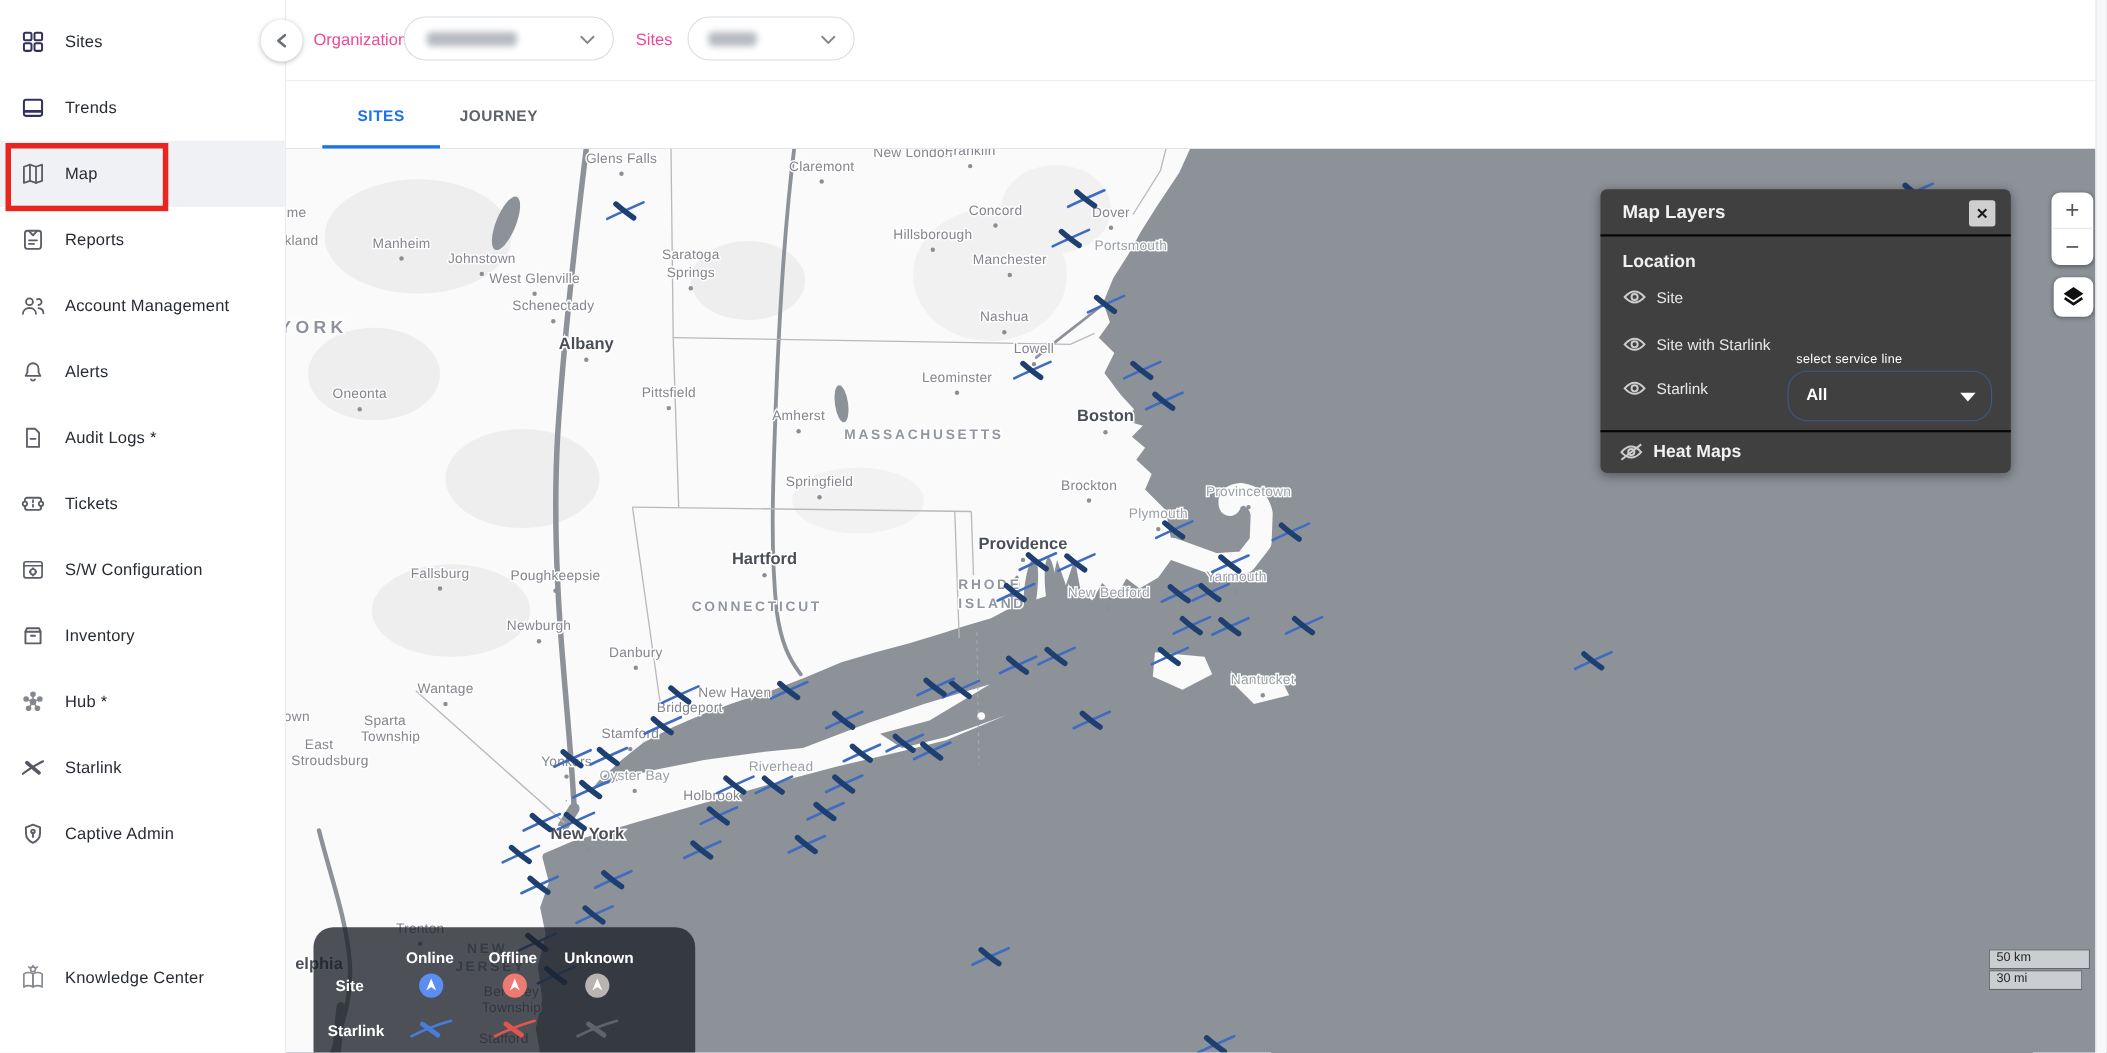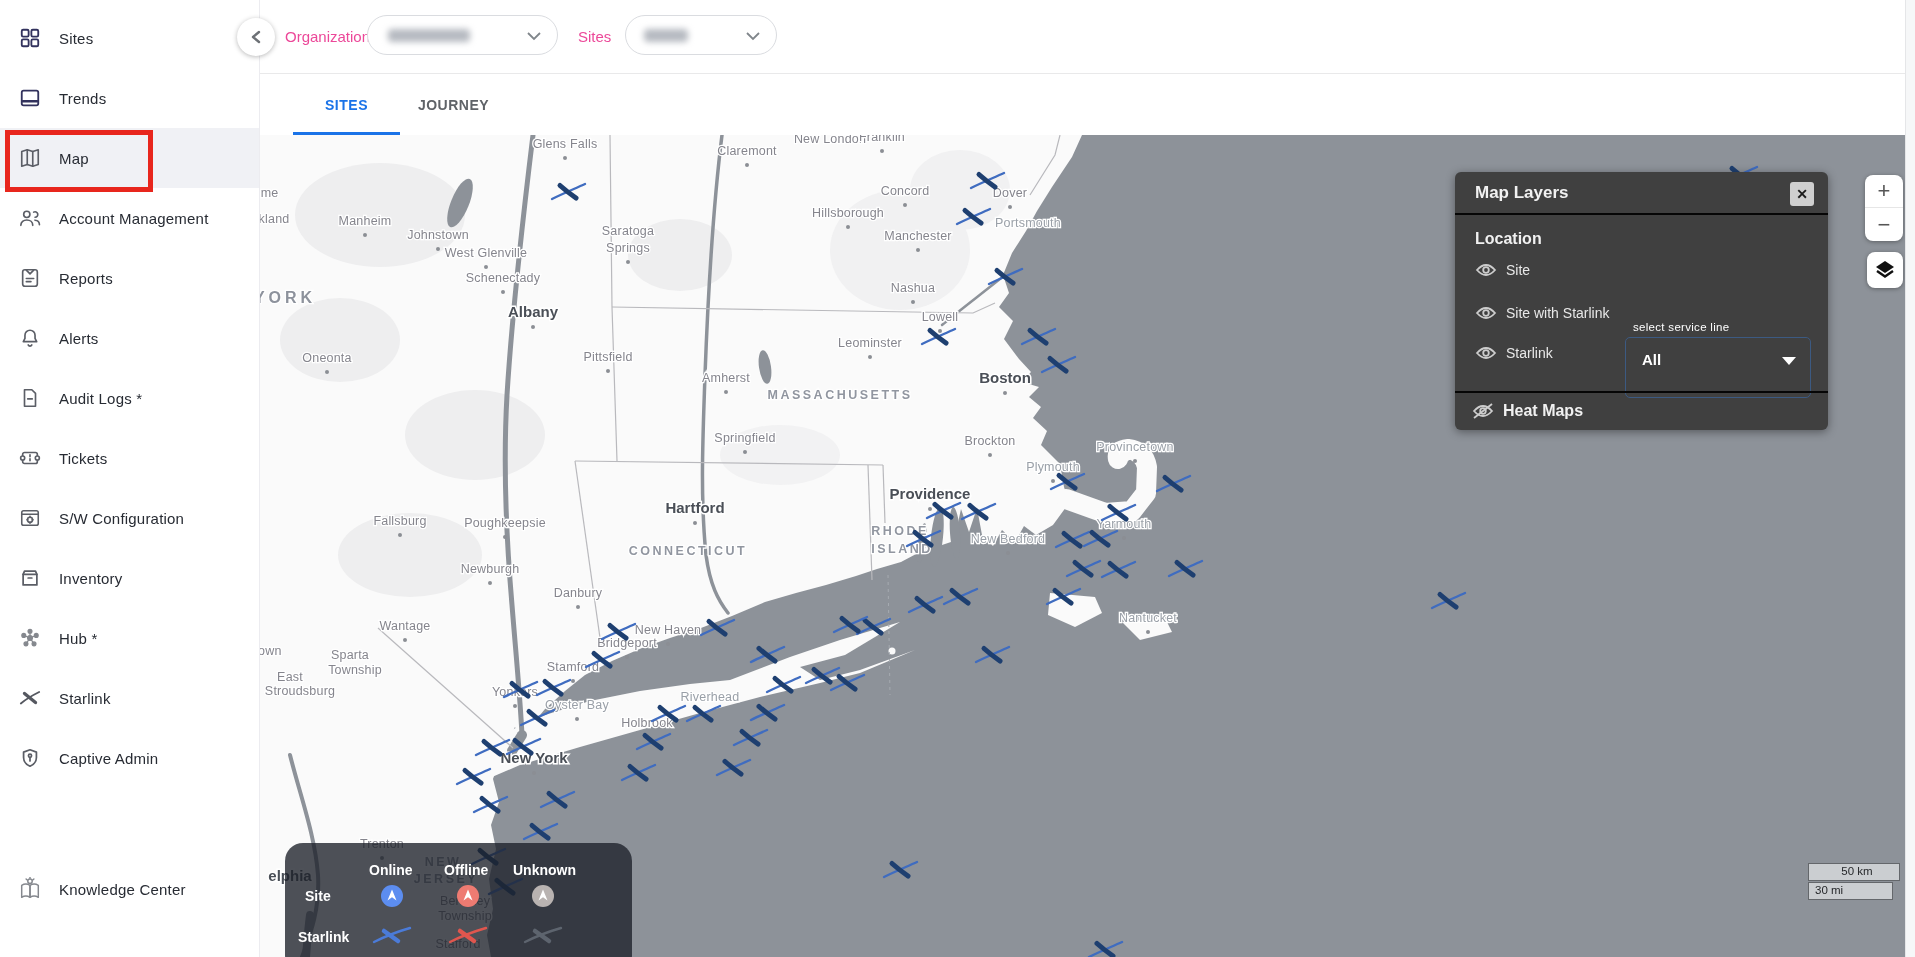--- a/index.html
+++ b/index.html
@@ -39,40 +39,40 @@
 
   
   #layers-panel{position:absolute;left:1195px;top:37px;width:373px;height:258px;background:#404040;border-radius:6px;color:#f1f1f1;box-shadow:0 2px 10px rgba(0,0,0,.4);z-index:10;}
   #lp-header{position:absolute;left:0;top:0;right:0;height:43px;border-bottom:2px solid #060606;display:flex;align-items:center;}
   #lp-title{margin-left:20px;font-size:17px;font-weight:700;}
   #lp-close{position:absolute;right:14px;top:10px;width:24px;height:24px;background:#cfcfcf;border-radius:3px;color:#1b1b1b;font-weight:700;font-size:14px;display:flex;align-items:center;justify-content:center;cursor:pointer;}
   .lp-row{position:absolute;left:20px;display:flex;align-items:center;gap:9px;font-size:14px;color:#e8e8e8;}
   #lp-location{position:absolute;left:20px;top:58px;font-size:16px;font-weight:700;}
   #lp-divider2{position:absolute;left:0;right:0;top:219px;height:2px;background:#060606;}
   #lp-heat{position:absolute;left:16px;top:230px;display:flex;align-items:center;gap:8px;font-size:16px;font-weight:700;}
-  #lp-select{position:absolute;left:170px;top:165px;width:186px;height:61px;border:1px solid #3c5a82;border-radius:5px;cursor:pointer;}
+  #lp-select{position:absolute;left:170px;top:165px;width:186px;height:46px;border:1px solid #3c5a82;border-radius:18px;cursor:pointer;}
   #lp-select-label{position:absolute;left:178px;top:149px;font-size:11.5px;color:#fff;letter-spacing:.3px;}
   #lp-select-value{position:absolute;left:16px;top:13px;font-size:15px;font-weight:700;color:#fff;}
   #lp-caret{position:absolute;right:14px;top:19px;width:0;height:0;border-left:7px solid transparent;border-right:7px solid transparent;border-top:8px solid #fff;}
 
   
   #legend{position:absolute;left:25px;top:708px;width:347px;height:130px;background:rgba(28,32,41,.78);border-radius:18px;z-index:9;color:#fff;}
   .lg-head{position:absolute;top:19px;font-size:14px;font-weight:700;}
   .lg-rowlbl{position:absolute;font-size:14px;font-weight:700;}
   .lg-ic{position:absolute;transform:translate(-50%,-50%);}
 
   
   #zoomctl{position:absolute;left:1605px;top:40px;width:38px;height:66px;background:#fff;border-radius:8px;box-shadow:0 1px 4px rgba(0,0,0,.35);z-index:10;}
   .zbtn{width:100%;height:33px;display:flex;align-items:center;justify-content:center;font-size:22px;color:#565656;cursor:pointer;}
   #zoom-in{border-bottom:1px solid #e6e6e6;}
   #layersbtn{position:absolute;left:1607px;top:117px;width:36px;height:36px;background:#fff;border-radius:8px;box-shadow:0 1px 4px rgba(0,0,0,.35);display:flex;align-items:center;justify-content:center;z-index:10;cursor:pointer;}
 
   
   .scalebox{position:absolute;border:1px solid #64676b;background:rgba(255,255,255,.55);font-size:11.5px;color:#26282b;padding:1px 0 0 6px;height:18px;z-index:8;}
-  #scale-km{left:1548px;top:728px;width:92px;text-align:center;}
+  #scale-km{left:1548px;top:728px;width:92px;}
   #scale-mi{left:1548px;top:747px;width:85px;}
 
   
   #scrollstrip{position:absolute;left:1905px;top:0;width:10px;height:957px;background:#f6f7f8;border-left:1px solid #e5e6e8;z-index:60;}
 </style>
 </head>
 <body>
 
 <div id="app">
 
@@ -103,39 +103,39 @@
             <svg width="22" height="22" viewBox="0 0 24 24" fill="none" stroke-linecap="round" stroke-linejoin="round" stroke="#5b5e66" stroke-width="1.8">
               <path d="M3,5 L9,3 L15,5 L21,3 V19 L15,21 L9,19 L3,21 Z"></path>
               <line x1="9" y1="3" x2="9" y2="19"></line>
               <line x1="15" y1="5" x2="15" y2="21"></line>
             </svg>
           </span>
           <span class="lbl">Map</span>
         </div>
         <div class="side-item">
           <span class="ic">
+            <svg width="22" height="22" viewBox="0 0 24 24" fill="none" stroke-linecap="round" stroke-linejoin="round" stroke="#5b5e66" stroke-width="1.8">
+              <rect x="4" y="3" width="16" height="18" rx="2.5"></rect>
+              <polyline points="8,3.5 12,7.5 16,3.5"></polyline>
+              <line x1="8" y1="12.5" x2="16" y2="12.5"></line>
+              <line x1="8" y1="16" x2="13" y2="16"></line>
+            </svg>
+          </span>
+          <span class="lbl">Reports</span>
+        </div>
+        <div class="side-item">
+          <span class="ic">
             <svg width="24" height="22" viewBox="0 0 26 24" fill="none" stroke-linecap="round" stroke-linejoin="round" stroke="#5b5e66" stroke-width="1.8">
               <circle cx="9.5" cy="8" r="3.4"></circle>
               <path d="M3,20 c0-3.6 2.9-5.8 6.5-5.8 s6.5,2.2 6.5,5.8"></path>
               <path d="M17,5.6 a3,3 0 1 1 1.5,5.6"></path>
               <path d="M18.5,14.4 c3,0.3 4.8,2.3 4.8,5"></path>
             </svg>
           </span>
           <span class="lbl">Account Management</span>
-        </div>
-        <div class="side-item">
-          <span class="ic">
-            <svg width="22" height="22" viewBox="0 0 24 24" fill="none" stroke-linecap="round" stroke-linejoin="round" stroke="#5b5e66" stroke-width="1.8">
-              <rect x="4" y="3" width="16" height="18" rx="2.5"></rect>
-              <polyline points="8,3.5 12,7.5 16,3.5"></polyline>
-              <line x1="8" y1="12.5" x2="16" y2="12.5"></line>
-              <line x1="8" y1="16" x2="13" y2="16"></line>
-            </svg>
-          </span>
-          <span class="lbl">Reports</span>
         </div>
         <div class="side-item">
           <span class="ic">
             <svg width="22" height="22" viewBox="0 0 24 24" fill="none" stroke-linecap="round" stroke-linejoin="round" stroke="#5b5e66" stroke-width="1.8">
               <path d="M12,3.5 a5.5,5.5 0 0 1 5.5,5.5 v3.5 l1.8,3.5 H4.7 l1.8,-3.5 V9 A5.5,5.5 0 0 1 12,3.5 Z"></path>
               <path d="M10,19.5 a2.2,2.2 0 0 0 4,0"></path>
             </svg>
           </span>
           <span class="lbl">Alerts</span>
         </div>

